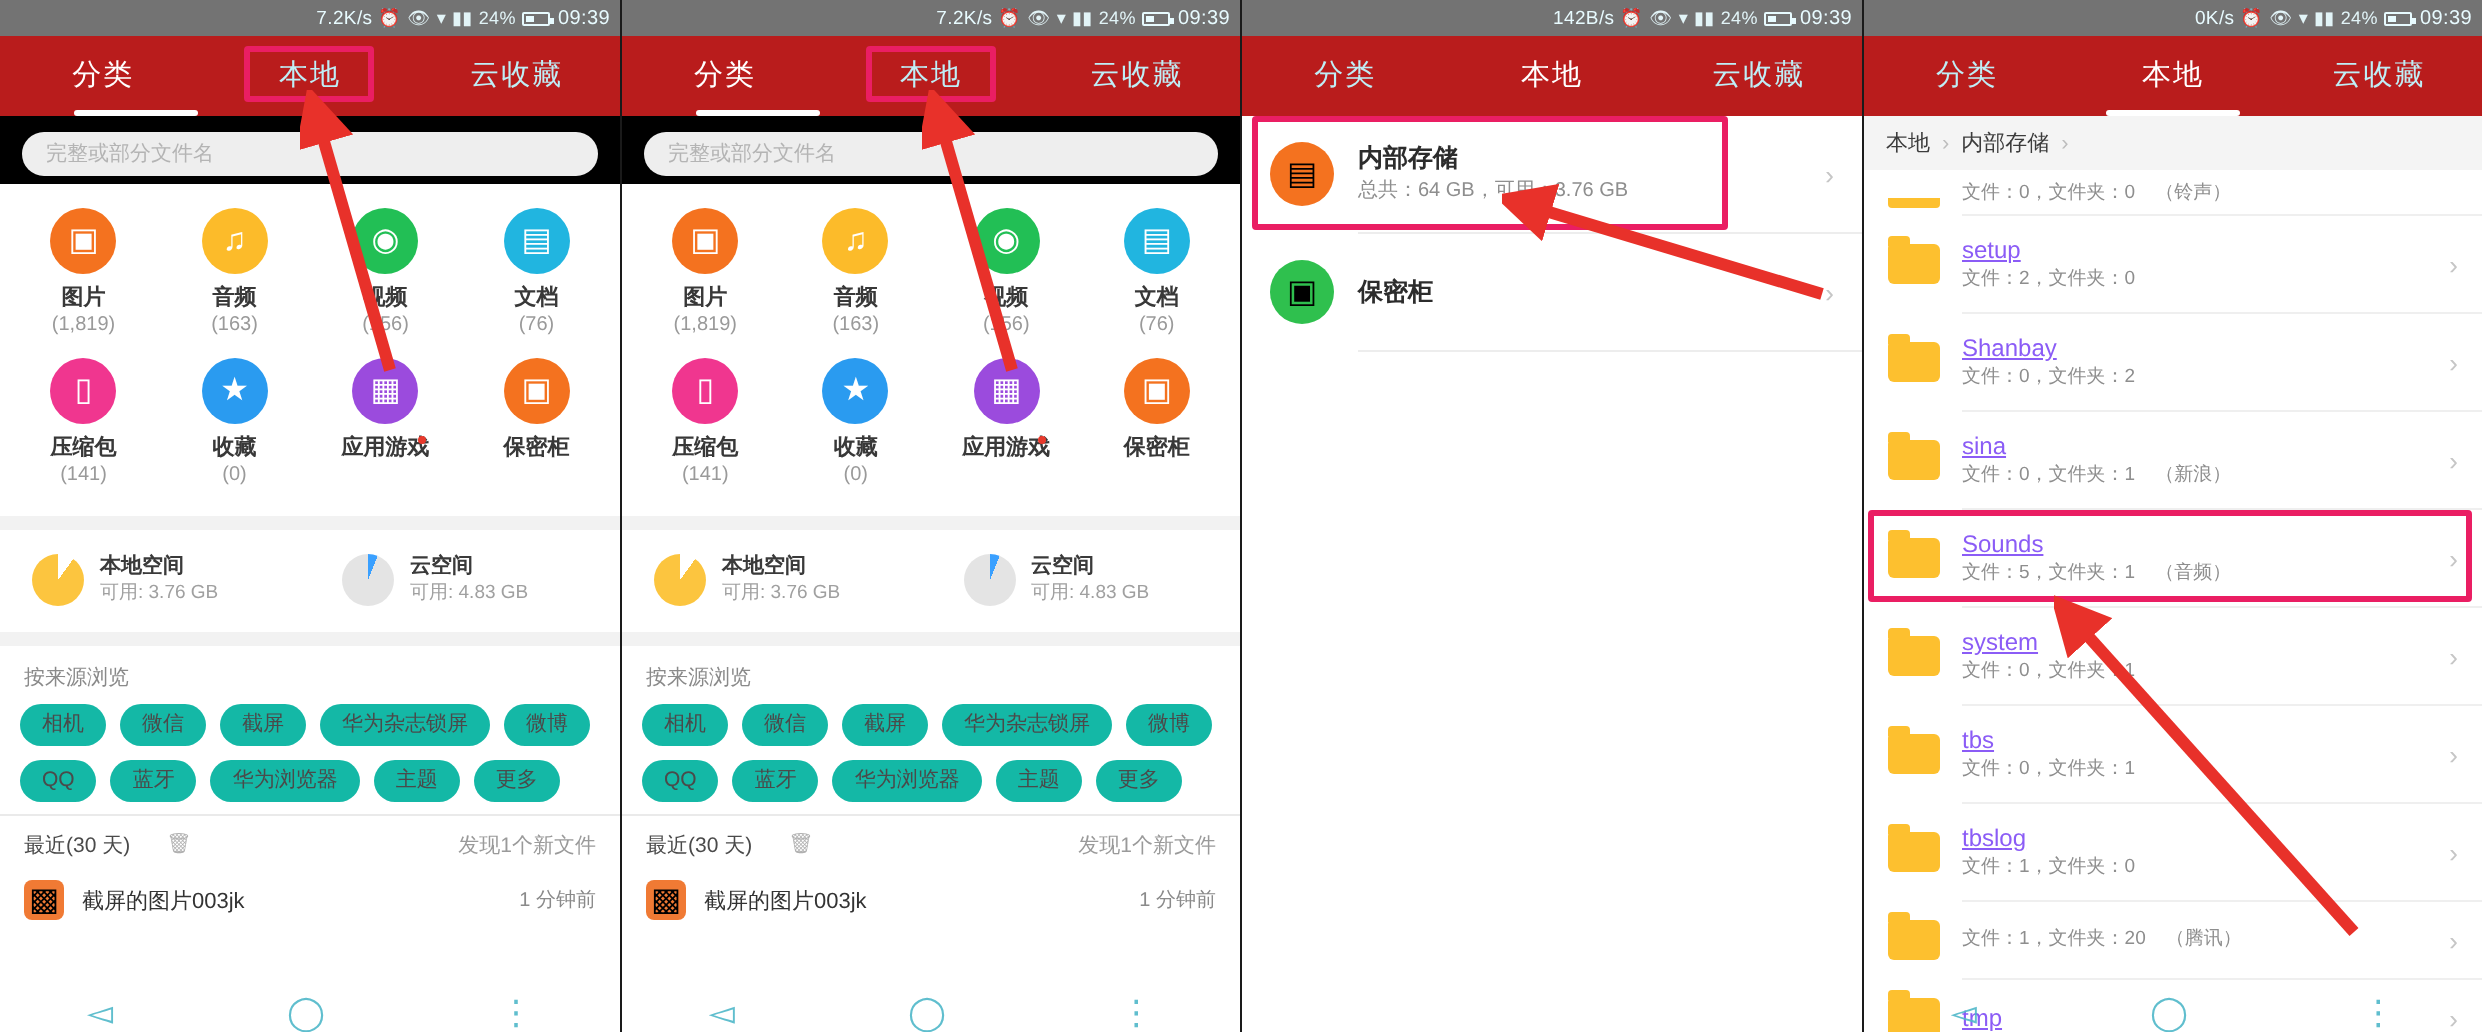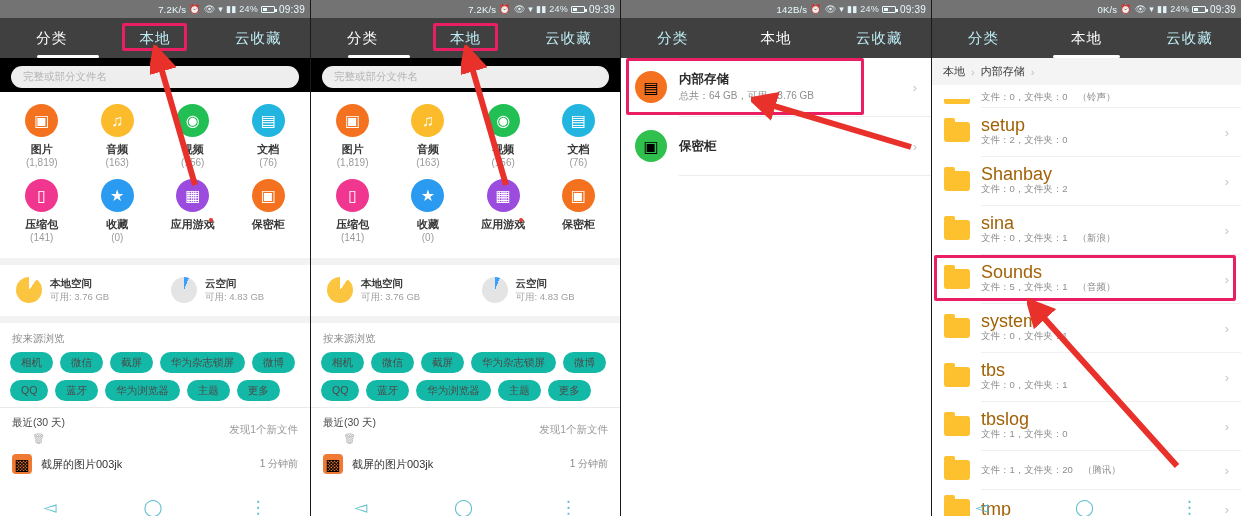--- a/index.html
+++ b/index.html
@@ -30,21 +30,21 @@
   }
   .st-batt::after {
     content: ""; position: absolute; right: -3px; top: 2px;
     width: 2px; height: 3px; background: #e8fbff;
   }
   .st-batt i { position: absolute; left: 1px; top: 1px; bottom: 1px; width: 30%; background: #e8fbff; display: block; }
   .st-time { font-size: 10px; margin-left: 1px; }
 
   
   .tabs {
-    height: 40px; background: #404040; display: flex; align-items: center;
+    height: 40px; background: #b91c1c; display: flex; align-items: center;
     position: relative;
   }
   .tab {
     flex: 1; text-align: center; color: #bfeef6; font-size: 14.5px;
     line-height: 40px; letter-spacing: 1px;
   }
   .tab.active { color: #ffffff; }
   .tab-underline {
     position: absolute; bottom: 0; height: 3px; background: #ffffff; border-radius: 2px;
   }
@@ -95,21 +95,21 @@
   }
   .chips-row2 { margin-top: 7px; }
 
   .divider-line { height: 1px; background: #eaeaea; }
 
   
   .recent-head {
     display: flex; align-items: center; justify-content: space-between;
     padding: 8px 12px 6px; font-size: 10.5px;
   }
-  .recent-head .lhs { color: #4a4a4a; display: flex; align-items: center; gap: 3px; flex-direction: column; }
+  .recent-head .lhs { color: #4a4a4a; display: flex; gap: 18px; }
   .recent-head .rhs { color: #9a9a9a; }
   .trash-ico { font-size: 10px; color: #b0b0b0; }
   .recent-row { display: flex; align-items: center; padding: 4px 12px 0; gap: 9px; }
   .rfile-ico {
     width: 20px; height: 20px; border-radius: 4px; background: #f07a34;
     display: flex; align-items: center; justify-content: center; flex: 0 0 auto;
   }
   .rfile-nm { font-size: 11px; color: #333; flex: 1; }
   .rfile-time { font-size: 10px; color: #8a8a8a; }
 
@@ -140,21 +140,21 @@
   .flist { background: #fff; }
   .frow { display: flex; align-items: center; padding: 9px 12px; gap: 11px; position: relative; }
   .folder {
     width: 26px; height: 20px; flex: 0 0 auto; position: relative;
     background: #fdc02f; border-radius: 2px 3px 3px 3px;
   }
   .folder::before {
     content: ""; position: absolute; top: -4px; left: 0; width: 11px; height: 5px;
     background: #fdc02f; border-radius: 2px 2px 0 0;
   }
-  .fname { font-size: 18px; color: #a16207; line-height: 16px; }
+  .fname { font-size: 12px; color: #8b5cf6; line-height: 16px; text-decoration: underline; }
   .fmeta { font-size: 9.5px; color: #8e8e8e; line-height: 14px; }
   .fmeta .alias { margin-left: 10px; }
   .ftxt { flex: 1; }
   .frow-sep { height: 1px; background: #efefef; margin-left: 49px; }
   .partial { padding-top: 0; padding-bottom: 3px; height: 22px; overflow: hidden; align-items: flex-end; }
   .partial .folder { height: 5px; border-radius: 0 0 2px 2px; }
   .partial .folder::before { display: none; }
 
   
   .redbox { position: absolute; border: 3px solid #ea1e63; border-radius: 2px; pointer-events: none; }

